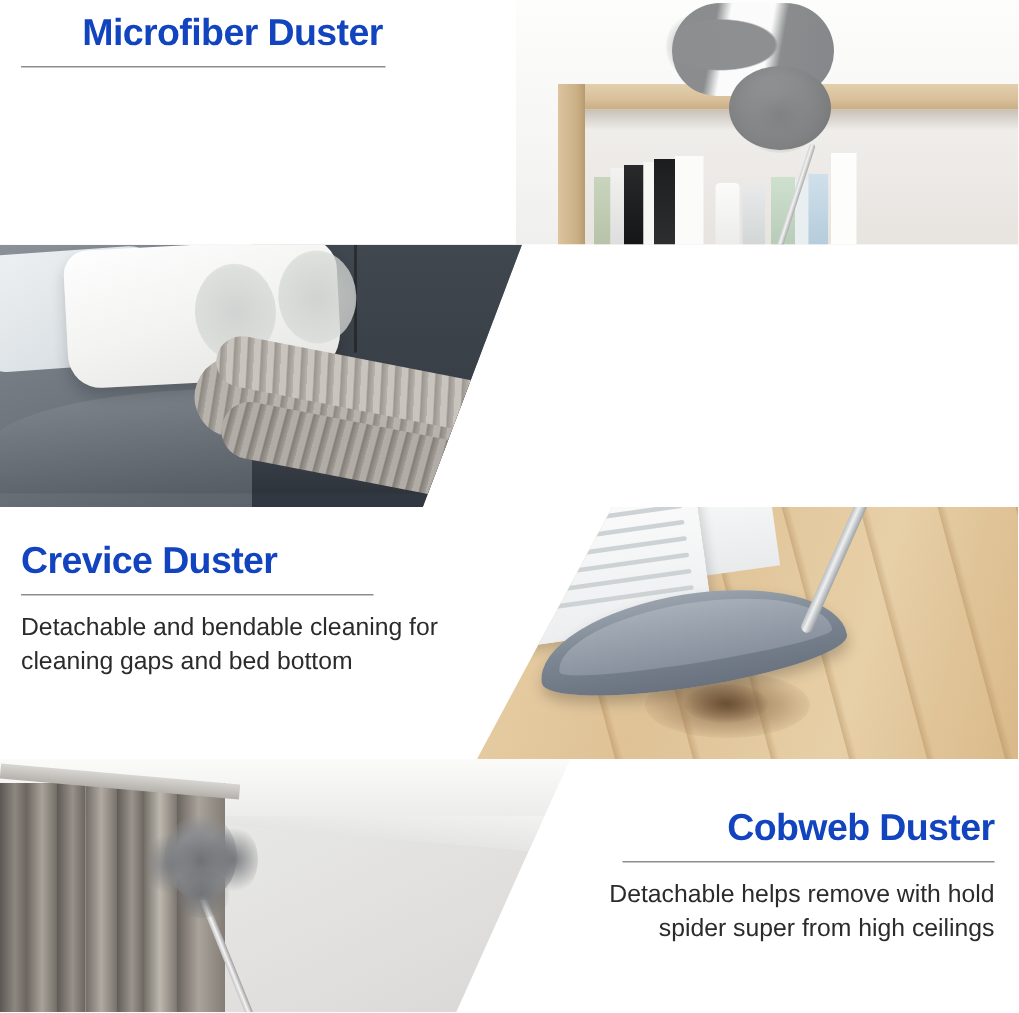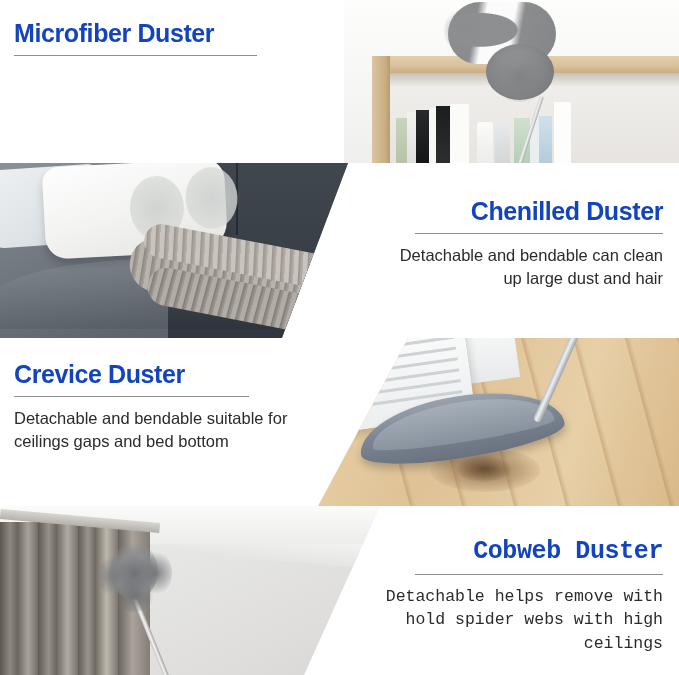--- a/index.html
+++ b/index.html
@@ -44,24 +44,24 @@
   .tb-left .rule  { width: 243px; }
   .tb-right .rule { width: 256px; margin-left: auto; }
   .body {
     color: #2b2b2b;
     font-size: 16.5px;
     line-height: 1.42;
     font-weight: 400;
   }
 
   
-  .tb-p1 { padding-top: 19px; }
+  .tb-p1 { padding-top: 8px; text-align: center; }
   .tb-p2 { padding-top: 34px; }
   .tb-p3 { padding-top: 22px; }
-  .tb-p4 { padding-top: 32px; font-family: Liberation Mono, monospace; }
+  .tb-p4 { padding-top: 32px; }
   .tb-p2 .rule { width: 248px; }
   .tb-p4 .rule { width: 248px; }
 
   
   .photo { position: absolute; overflow: hidden; }
 
   
   .ph1 {
     left: 344px; top: 0; width: 335px; height: 163px;
     clip-path: polygon(0 0, 100% 0, 100% 100%, 0 100%);
@@ -263,27 +263,20 @@
       <div class="book" style="left:210px;top:102px;width:17px;height:61px;background:#fdfdfc;"></div>
 
       <div class="s1-pole"></div>
       <div class="s1-head"></div>
       <div class="s1-head2"></div>
       <div class="fuzz" style="left:100px;top:8px;width:40px;height:46px;background:radial-gradient(circle,#8b8d8e 0%,rgba(139,141,142,0) 72%);"></div>
       <div class="fuzz" style="left:148px;top:52px;width:56px;height:50px;background:radial-gradient(circle,#7f8183 0%,rgba(127,129,131,0) 74%);"></div>
     </div>
   </div>
 
-  <div class="row row-2">
-    <div class="textblock tb-right tb-p2">
-      <div class="heading">Chenilled Duster</div>
-      <div class="rule"></div>
-      <div class="body">Detachable and bendable can clean up large dust and hair</div>
-    </div>
-  </div>
 
   <div class="photo ph2">
     <div class="s2-bg"></div>
     <div class="s2-back"></div>
     <div class="s2-seam"></div>
     <div class="s2-seatline"></div>
     <div class="s2-pillow-back"></div>
     <div class="s2-pillow">
       <div class="s2-ring1"></div>
       <div class="s2-ring2"></div>
@@ -296,21 +289,21 @@
                   background:repeating-linear-gradient(82deg,#cac4be 0px,#cac4be 4px,#9b968f 5px,#b7b2ab 9px);"></div>
       <div class="noodle" style="left:22px;top:42px;width:180px;height:38px;border-radius:20px;
                   background:repeating-linear-gradient(94deg,#b2aca6 0px,#b2aca6 4px,#837e78 5px,#a39e98 9px);"></div>
     </div>
   </div>
 
   <div class="row row-3">
     <div class="textblock tb-left tb-p3">
       <div class="heading">Crevice Duster</div>
       <div class="rule" style="width:235px;"></div>
-      <div class="body">Detachable and bendable suitable for ceilings gaps and bed bottom</div>
+      <div class="body">Detachable and bendable cleaning for cleaning gaps and bed bottom</div>
     </div>
   </div>
 
   <div class="photo ph3">
     <div class="s3-floor"></div>
     <div class="plank" style="left:20px;background:linear-gradient(90deg,rgba(160,120,70,.35),rgba(255,255,255,0) 12%);"></div>
     <div class="plank" style="left:72px;background:linear-gradient(90deg,rgba(160,120,70,.35),rgba(255,255,255,0) 12%);"></div>
     <div class="plank" style="left:124px;background:linear-gradient(90deg,rgba(160,120,70,.35),rgba(255,255,255,0) 12%);"></div>
     <div class="plank" style="left:176px;background:linear-gradient(90deg,rgba(160,120,70,.35),rgba(255,255,255,0) 12%);"></div>
     <div class="plank" style="left:228px;background:linear-gradient(90deg,rgba(160,120,70,.35),rgba(255,255,255,0) 12%);"></div>
@@ -332,21 +325,21 @@
 
     <div class="s3-pad"></div>
     <div class="s3-padinner"></div>
     <div class="s3-handle"></div>
   </div>
 
   <div class="row row-4">
     <div class="textblock tb-right tb-p4">
       <div class="heading">Cobweb Duster</div>
       <div class="rule"></div>
-      <div class="body">Detachable helps remove with hold spider webs with high ceilings</div>
+      <div class="body">Detachable helps remove with hold spider super from high ceilings</div>
     </div>
   </div>
 
   <div class="photo ph4">
     <div class="s4-bg"></div>
     <div class="s4-wallR"></div>
     <div class="s4-wallTop"></div>
     <div class="s4-ceiling"></div>
     <div class="s4-curtain">
       <div class="fold" style="left:0;width:18px;background:linear-gradient(90deg,#5c5752,#8d8780 55%,#6b655f);"></div>

